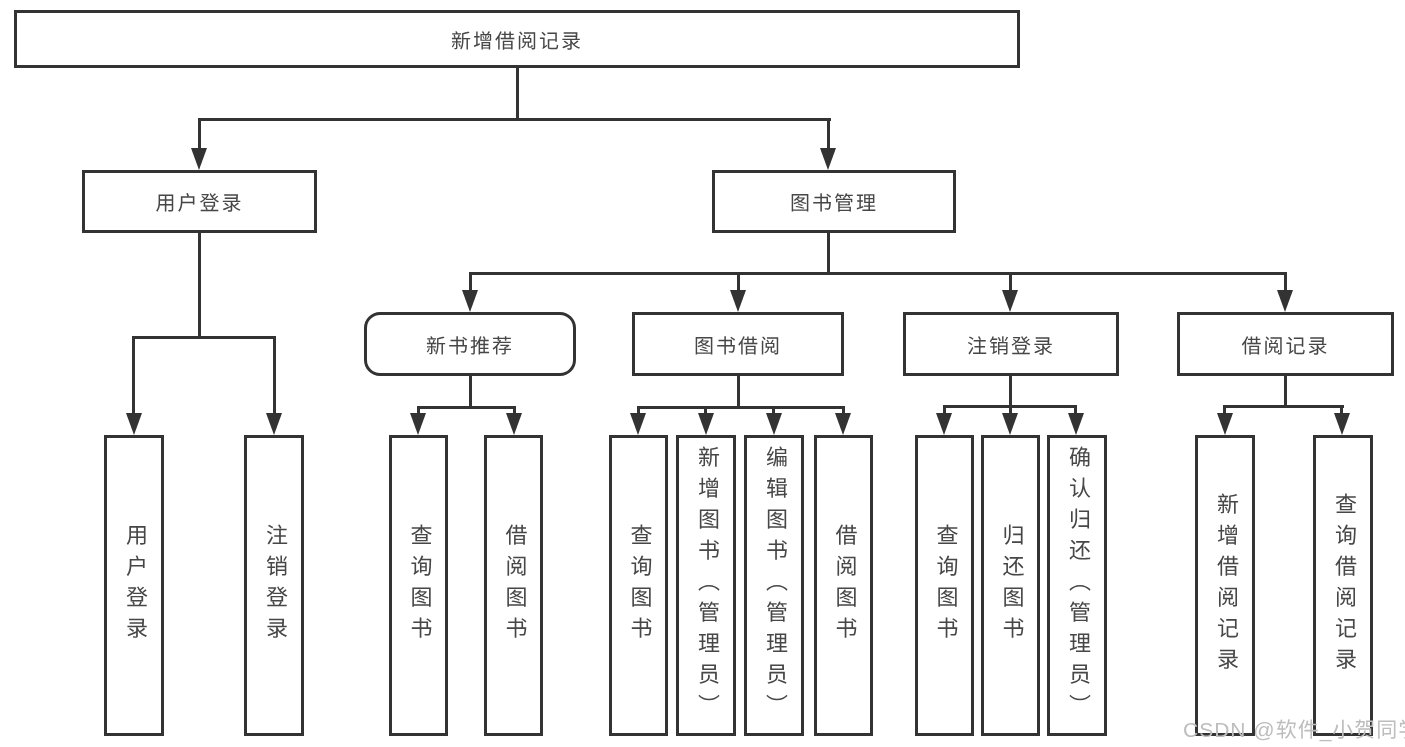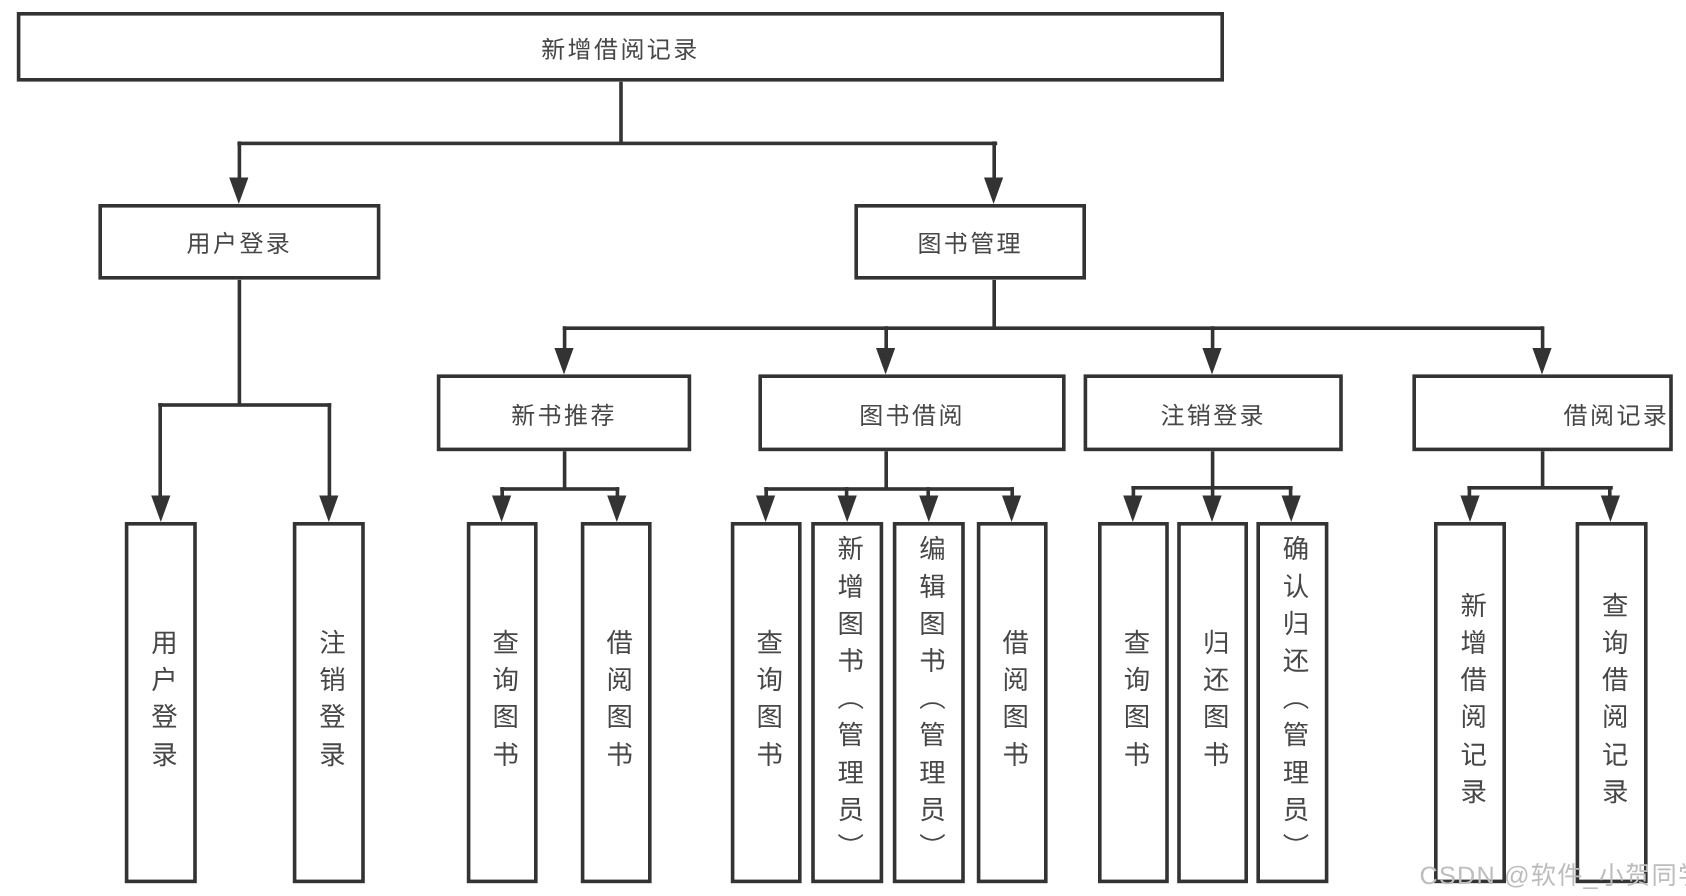--- a/index.html
+++ b/index.html
@@ -93,34 +93,34 @@
 <div class="vline" style="left:1340px;top:405px;height:11px;"></div>
 <div class="ahead" style="left:1334px;top:413px;"></div>
 
 <div class="box" style="left:14px;top:10px;width:1006px;height:58px;">
   <span class="hlabel">新增借阅记录</span>
 </div>
 
 <div class="box" style="left:82px;top:170px;width:235px;height:63px;">
   <span class="hlabel">用户登录</span>
 </div>
-<div class="box" style="left:712px;top:170px;width:193px;height:63px;">
+<div class="box" style="left:712px;top:170px;width:244px;height:63px;">
   <span class="hlabel">图书管理</span>
 </div>
 
-<div class="box" style="left:364px;top:312px;width:212px;height:64px;">
+<div class="box" style="left:364px;top:312px;width:212px;height:64px;border-radius:16px;">
   <span class="hlabel">新书推荐</span>
 </div>
-<div class="box" style="left:632px;top:312px;width:256px;height:64px;">
+<div class="box" style="left:632px;top:312px;width:212px;height:64px;">
   <span class="hlabel">图书借阅</span>
 </div>
 <div class="box" style="left:903px;top:312px;width:216px;height:64px;">
   <span class="hlabel">注销登录</span>
 </div>
-<div class="box" style="left:1177px;top:312px;width:217px;height:64px;justify-content:flex-end;">
+<div class="box" style="left:1177px;top:312px;width:217px;height:64px;">
   <span class="hlabel">借阅记录</span>
 </div>
 
 <div class="box leaf" style="left:104px;top:435px;width:60px;height:301px;">
   <span class="vlabel">用户登录</span>
 </div>
 <div class="box leaf" style="left:244px;top:435px;width:60px;height:301px;">
   <span class="vlabel">注销登录</span>
 </div>
 

